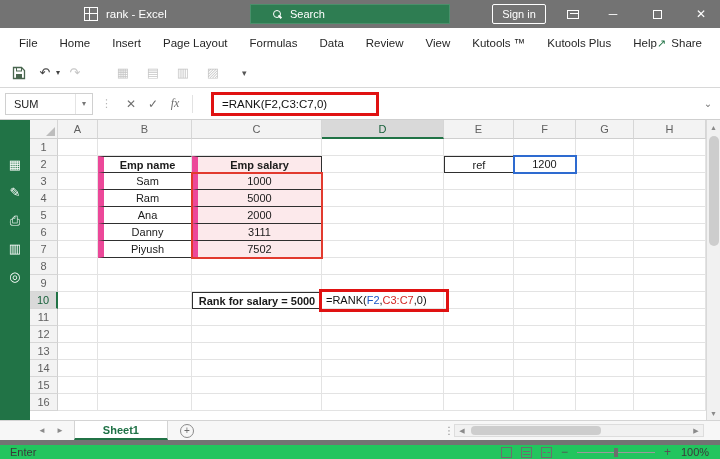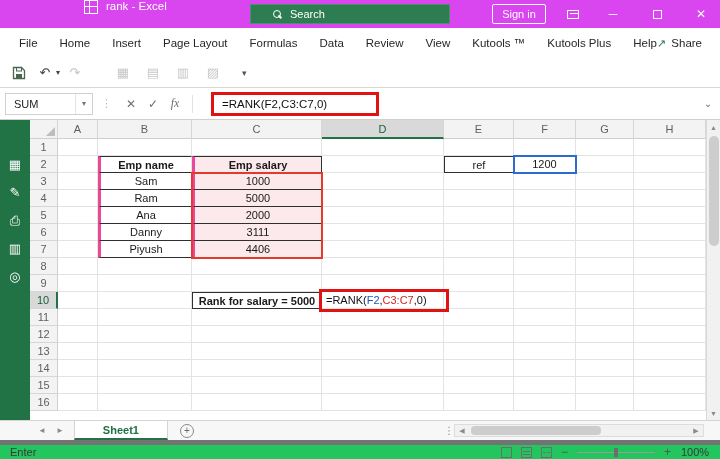--- a/index.html
+++ b/index.html
@@ -1,20 +1,20 @@
 <!DOCTYPE html>
 <html><head>
 <meta charset="utf-8">
 <style>
   * { margin:0; padding:0; box-sizing:border-box; }
   body { width:720px; height:459px; overflow:hidden; font-family:"Liberation Sans", sans-serif; background:#fff; }
   #app { width:720px; height:459px; position:relative; display:flex; flex-direction:column; }
 
   
-  .titlebar { height:28px; background:#d946ef; color:#fff; display:flex; position:relative; flex:0 0 28px; }
+  .titlebar { height:28px; background:#737373; color:#fff; display:flex; align-items:center; position:relative; flex:0 0 28px; }
   .app-icon { margin-left:84px; width:14px; height:14px; border:1px solid #fff; position:relative; }
   .app-icon:before, .app-icon:after { content:""; position:absolute; background:#fff; }
   .app-icon:before { left:4px; top:0; width:1px; height:12px; }
   .app-icon:after { left:0; top:5px; width:12px; height:1px; }
   .tb-title { margin-left:8px; font-size:11.5px; white-space:nowrap; }
   .searchbox { position:absolute; left:250px; top:4px; width:200px; height:20px; background:#2e7d52; border:1px solid #4b8f6b; display:flex; align-items:center; padding-left:22px; color:#fff; font-size:11px; }
   .mag { position:relative; width:9px; height:9px; margin-right:8px; }
   .mag:before { content:""; position:absolute; width:6px; height:6px; border:1.4px solid #fff; border-radius:50%; left:0; top:0; }
   .mag:after { content:""; position:absolute; width:1.5px; height:4px; background:#fff; transform:rotate(-45deg); left:6px; top:5px; }
   .signin { position:absolute; left:492px; top:4px; width:54px; height:20px; border:1px solid #fff; border-radius:2px; display:flex; align-items:center; justify-content:center; font-size:11px; color:#fff; }
@@ -68,21 +68,21 @@
   .grh { width:28px; background:#f3f3f3; color:#5f5f5f; border-right:1px solid #cfcfcf; border-bottom:1px solid #d6d6d6; }
   .corner { width:28px; position:relative; }
   .tri { position:absolute; right:2px; bottom:2px; width:0; height:0; border-left:9px solid transparent; border-bottom:9px solid #bdbdbd; }
   .col-A{width:40px;flex:0 0 40px}.col-B{width:94px;flex:0 0 94px}.col-C{width:130px;flex:0 0 130px}
   .col-D{width:122px;flex:0 0 122px}.col-E{width:70px;flex:0 0 70px}.col-F{width:62px;flex:0 0 62px}
   .col-G{width:58px;flex:0 0 58px}.col-H{width:72px;flex:0 0 72px}
   .selcol { background:#d9d9d9; border-bottom:2px solid #217346; color:#17603a; }
   .selrow { background:#d9d9d9; border-right:2px solid #217346; color:#17603a; }
   .bold { font-weight:bold; }
   .pink { background:#fce9eb; }
-  .tl{border-left:3px solid #ec4899}.tt{border-top:1px solid #2f2f2f}
+  .tl{border-left:6px solid #ec4899}.tt{border-top:1px solid #2f2f2f}
   .tb{border-bottom:1px solid #2f2f2f}.tr{border-right:1px solid #2f2f2f}
   .blk{border:1px solid #2f2f2f}
   .fcell { justify-content:flex-start; padding-left:4px; font-size:11px; }
 
   .overlay { position:absolute; pointer-events:none; z-index:5; }
   .ov-redrange { left:161px; top:52px; width:132px; height:87px; border:2px solid #e23a2e; }
   .ov-blueref  { left:483px; top:35px; width:64px; height:19px; border:2px solid #2e6bd0; }
   .ov-annot    { left:289px; top:169px; width:130px; height:23px; border:3px solid #e01212; }
 
   .vscroll { width:14px; background:#f1f1f1; border-left:1px solid #d9d9d9; display:flex; flex-direction:column; align-items:center; flex:0 0 14px; }
@@ -276,21 +276,21 @@
             <div class="gcell gc col-D"></div>
             <div class="gcell gc col-E"></div>
             <div class="gcell gc col-F"></div>
             <div class="gcell gc col-G"></div>
             <div class="gcell gc col-H"></div>
           </div>
           <div class="grow">
             <div class="gcell grh">7</div>
             <div class="gcell gc col-A"></div>
             <div class="gcell gc col-B tl tb">Piyush</div>
-            <div class="gcell gc col-C tl tb tr pink">4406</div>
+            <div class="gcell gc col-C tl tb tr pink">7502</div>
             <div class="gcell gc col-D"></div>
             <div class="gcell gc col-E"></div>
             <div class="gcell gc col-F"></div>
             <div class="gcell gc col-G"></div>
             <div class="gcell gc col-H"></div>
           </div>
           <div class="grow">
             <div class="gcell grh">8</div>
             <div class="gcell gc col-A"></div>
             <div class="gcell gc col-B"></div>

